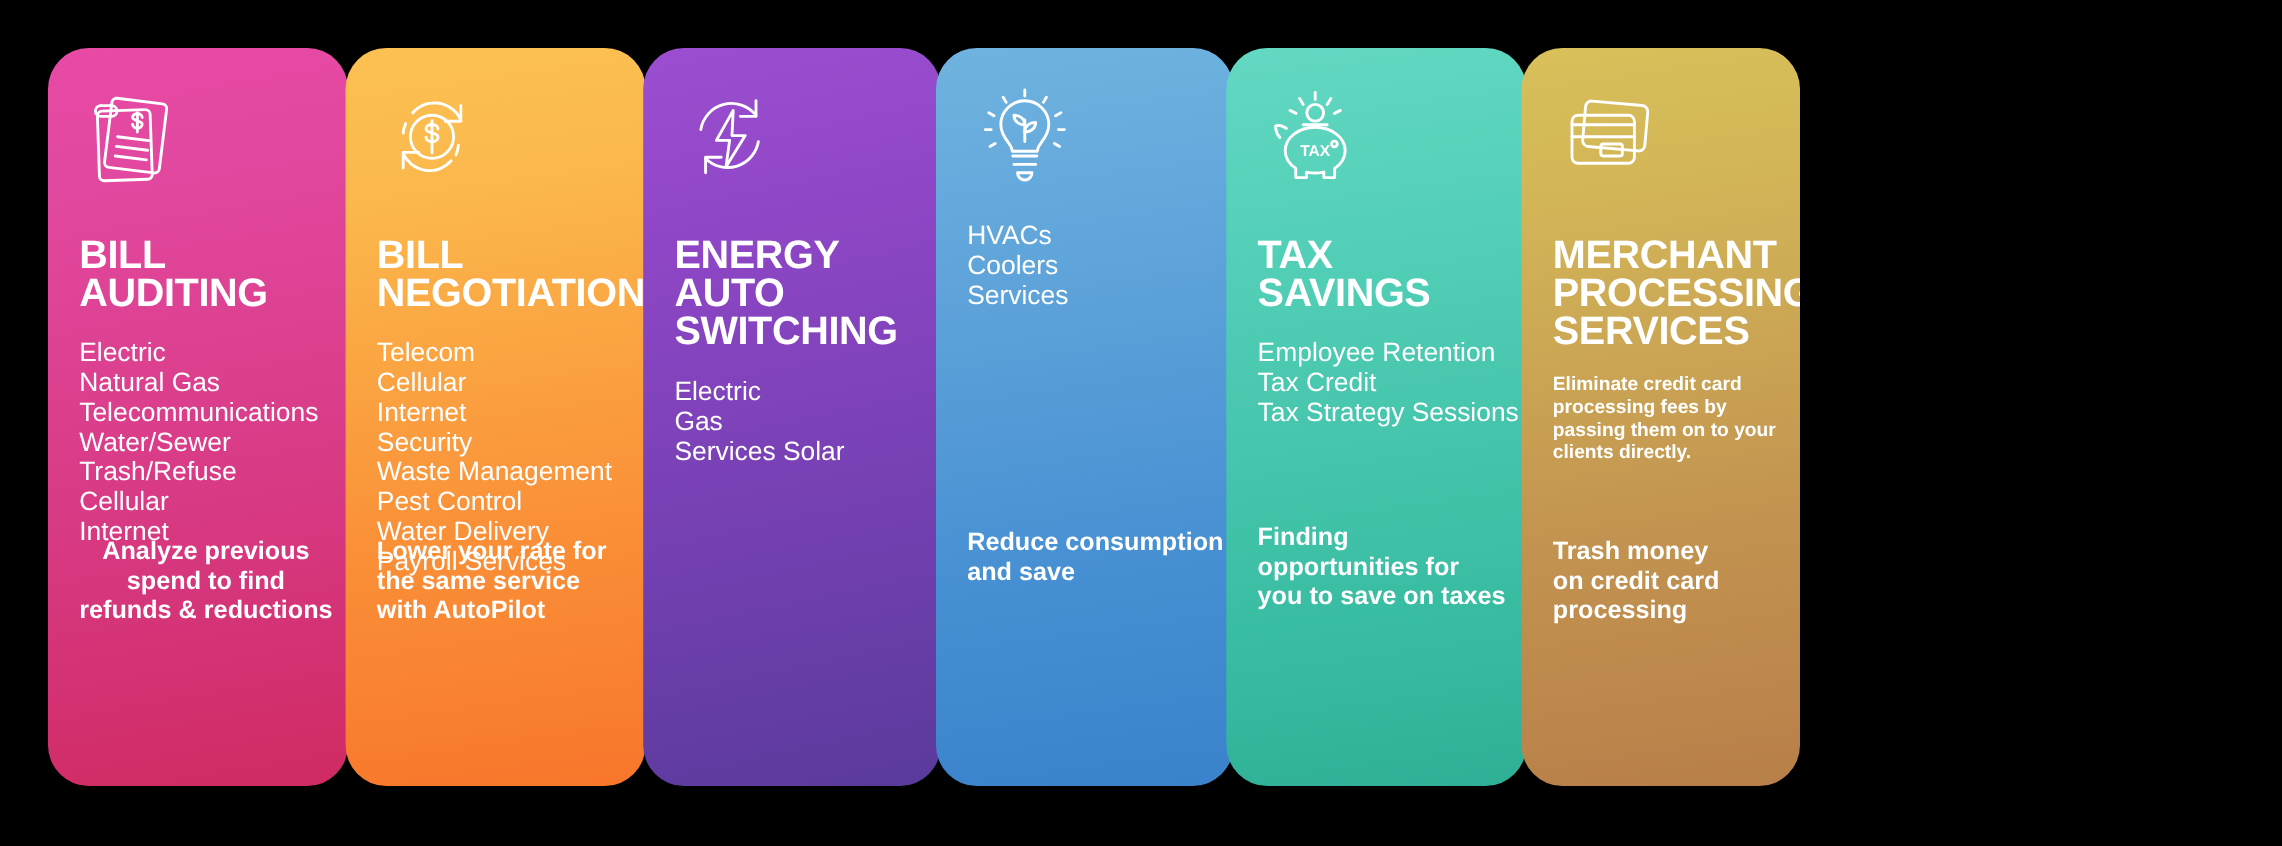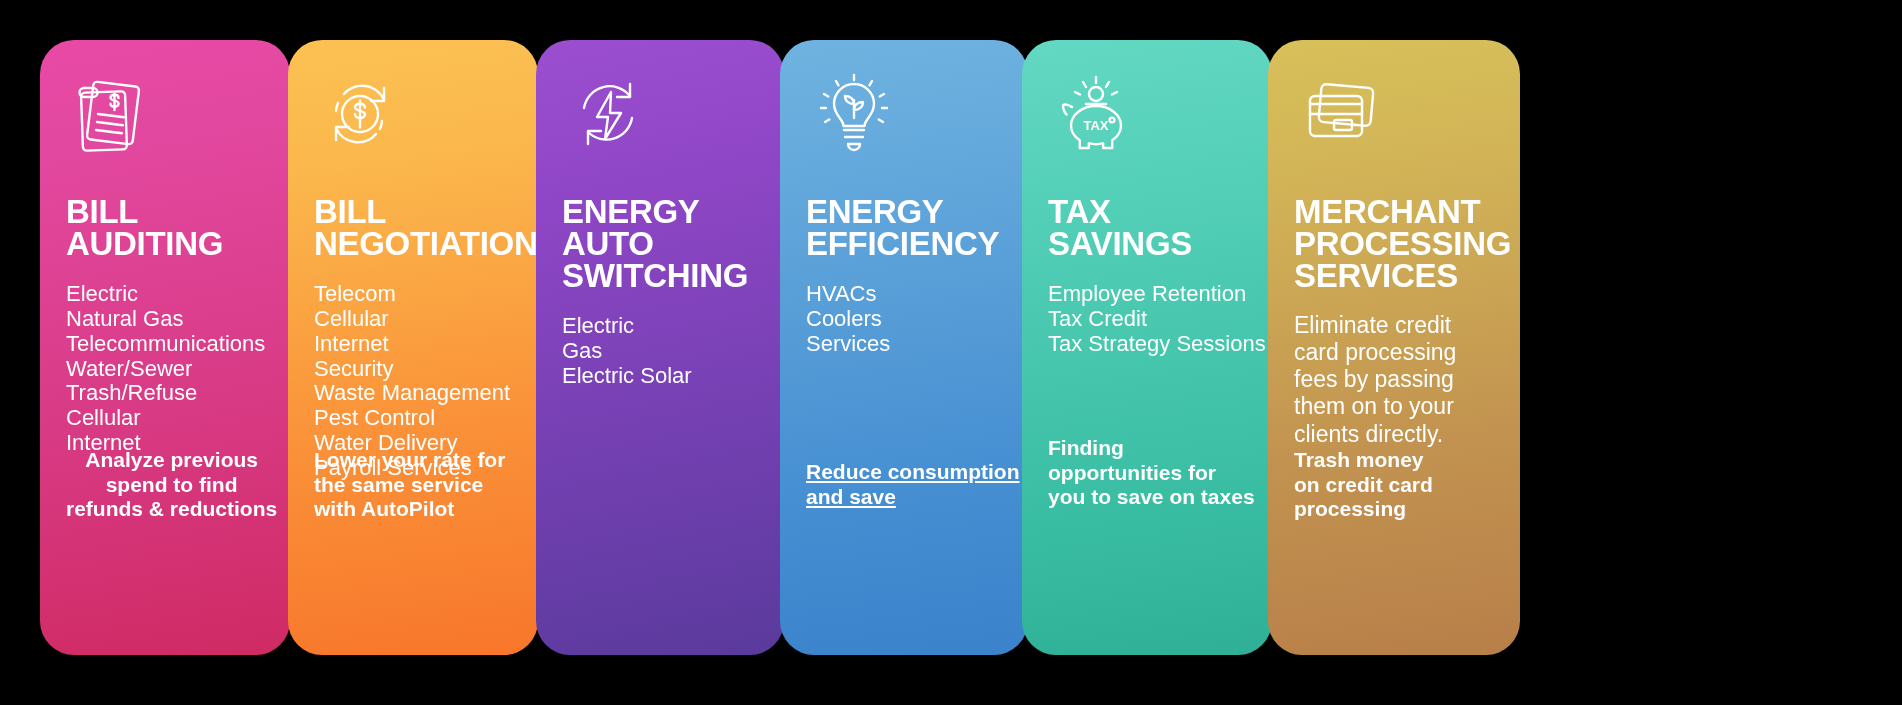--- a/index.html
+++ b/index.html
@@ -54,44 +54,44 @@
     font-size:22px;
     line-height:1.12;
     font-weight:400;
   }
   .list div{white-space:nowrap;}
 
   
   .desc{
     margin-top:20px;
     color:#ffffff;
-    font-size:23px;
+    font-size:16px;
     line-height:1.18;
-    font-weight:400;
+    font-weight:700;
     width:190px;
   }
 
   
   .tagline{
     position:absolute;
     left:26px;
     color:#ffffff;
     font-weight:bold;
     font-size:21px;
     line-height:1.17;
     white-space:pre-line;
   }
 
   
   #card-bill-auditing      {left:40px;   width:250px;}
   #card-bill-negotiation   {left:288px;  width:250px;}
   #card-energy-switching   {left:536px;  width:248px;}
   #card-energy-efficiency  {left:780px;  width:248px;}
   #card-tax-savings        {left:1022px; width:250px;}
-  #card-merchant           {left:1268px; width:252px;}
+  #card-merchant           {left:1268px; width:232px;}
 
   
   .g-pink   {background:linear-gradient(170deg,#e84aa6 0%, #e2489f 18%, #d83a84 60%, #cf2a63 100%);}
   .g-orange {background:linear-gradient(172deg,#fcc153 0%, #fbb84c 20%, #fa9239 62%, #f8762b 100%);}
   .g-purple {background:linear-gradient(168deg,#9b4fd0 0%, #8f46c6 25%, #6f3fae 70%, #5a3a9c 100%);}
   .g-blue   {background:linear-gradient(172deg,#6fb3e0 0%, #62a7db 25%, #468fd2 70%, #3a83cc 100%);}
   .g-teal   {background:linear-gradient(172deg,#63d8c2 0%, #53cfb7 28%, #39bda2 75%, #2fb096 100%);}
   .g-gold   {background:linear-gradient(172deg,#d8c05a 0%, #d2b457 22%, #c29350 65%, #b87f49 100%);}
 
   
@@ -176,48 +176,46 @@
           <path d="M66 14v13H53"></path>
           <path d="M24 74V61h13"></path>
           <path d="M47 22 33 47h11l-3 22 16-26H46z"></path>
         </svg>
       </div>
       <div class="title">ENERGY AUTO
 SWITCHING</div>
       <div class="list tight">
         <div>Electric</div>
         <div>Gas</div>
-        <div>Electric Solar</div>
+        <div>Services Solar</div>
       </div>
     </div>
   </div>
 
   <div class="card g-blue" id="card-energy-efficiency">
     <div class="inner">
       <div class="icon">
         <svg viewBox="0 0 92 92" fill="none" stroke="#fff" stroke-width="2.4" stroke-linecap="round" stroke-linejoin="round">
           <path d="M46 14c-11 0-20 8.8-20 19.8 0 7 3.6 11.6 6.4 15.2 2 2.6 3.1 4.3 3.1 7h21c0-2.7 1.1-4.4 3.1-7C62.4 45.4 66 40.8 66 33.8 66 22.8 57 14 46 14Z"></path>
           <path d="M36 60h20"></path>
           <path d="M37 67h18"></path>
           <path d="M40 74h12a5 5 0 0 1-12 0Z"></path>
           <path d="M46 48V30"></path>
           <path d="M46 40c0-5 4-8 9-8 0 5-4 8-9 8Z"></path>
           <path d="M46 34c0-5-4-8-9-8 0 5 4 8 9 8Z"></path>
           <path d="M46 5v5M28 11l2.5 4.3M64 11l-2.5 4.3M16 24l4.3 2.5M76 24l-4.3 2.5M13 38h5M74 38h5M17 52l4.3-2.5M75 52l-4.3-2.5"></path>
         </svg>
       </div>
-      <div class="title">ENERGY
-EFFICIENCY</div>
       <div class="list tight">
         <div>HVACs</div>
         <div>Coolers</div>
         <div>Services</div>
       </div>
     </div>
-    <div class="tagline" style="top:420px;text-decoration:underline;">Reduce consumption
+    <div class="tagline" style="top:400px;">Reduce consumption
 and save</div>
   </div>
 
   <div class="card g-teal" id="card-tax-savings">
     <div class="inner">
       <div class="icon">
         <svg viewBox="0 0 92 92" fill="none" stroke="#fff" stroke-width="2.4" stroke-linecap="round" stroke-linejoin="round">
           <circle cx="46" cy="24" r="7"></circle>
           <path d="M46 7v6M33 12l3 5M59 12l-3 5M25 22l5 2.5M67 22l-5 2.5"></path>
           <path d="M36 34h20"></path>

